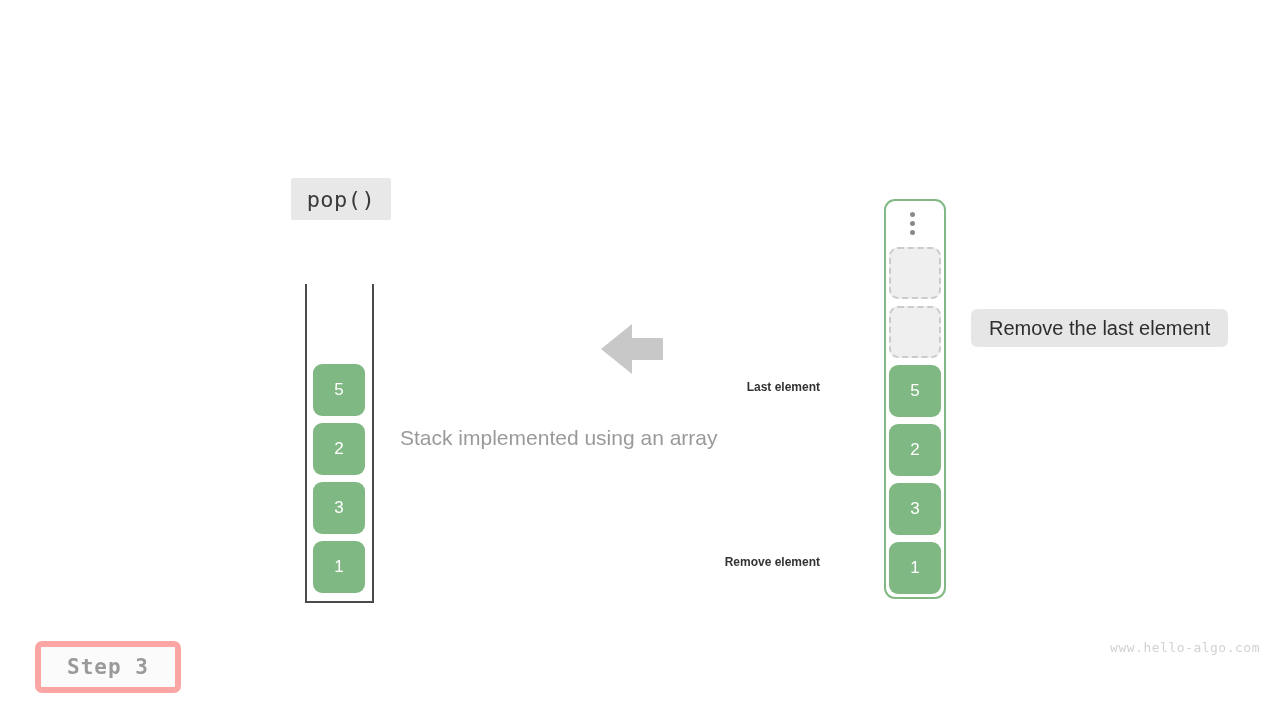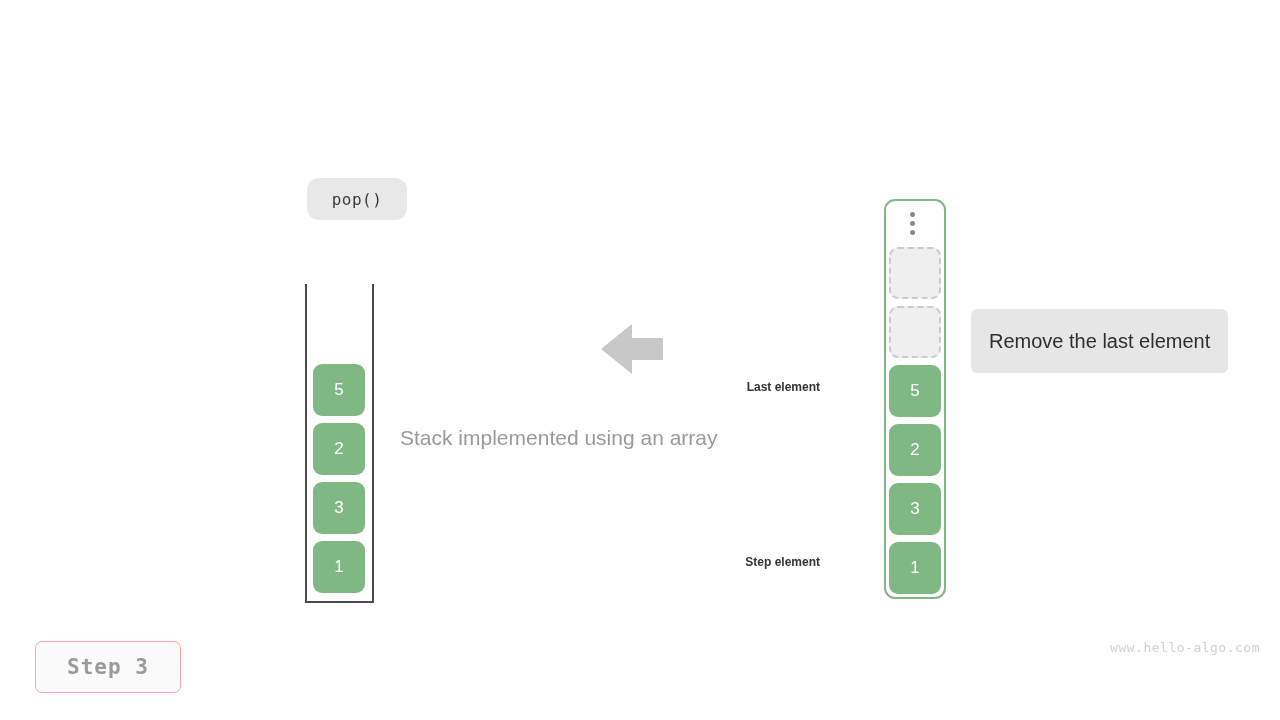--- a/index.html
+++ b/index.html
@@ -16,29 +16,28 @@
   }
 
   
   #op-label {
     position: absolute;
     left: 291px;
     top: 178px;
     width: 100px;
     height: 42px;
     background: #e8e8e8;
-    border-radius: 12px;
+    border-radius: 2px;
     display: flex;
     align-items: center;
     justify-content: center;
     font-family: "DejaVu Sans Mono", "Liberation Mono", monospace;
-    font-size: 16px;
+    font-size: 22px;
     color: #3b3b3b;
     letter-spacing: 0.5px;
-    margin-left: 16px;
   }
 
   
   #stack-container {
     position: absolute;
     left: 305px;
     top: 284px;
     width: 69px;
     height: 319px;
     box-sizing: border-box;
@@ -150,38 +149,38 @@
     flex-direction: column;
     gap: 7px;
   }
 
   
   #note {
     position: absolute;
     left: 971px;
     top: 309px;
     height: 32px;
-    padding: 16px 18px;
+    padding: 3px 18px;
     background: #e6e6e6;
     border-radius: 6px;
     display: flex;
     align-items: center;
     font-size: 20px;
     color: #2e2e2e;
   }
 
   
   #step-badge {
     position: absolute;
     left: 35px;
     top: 641px;
     width: 146px;
     height: 52px;
     box-sizing: border-box;
-    border: 1px solid #fca5a5;
+    border: 6px solid #fca5a5;
     border-radius: 7px;
     background: #fbfbfb;
     display: flex;
     align-items: center;
     justify-content: center;
     font-family: "DejaVu Sans Mono", "Liberation Mono", monospace;
     font-size: 21px;
     font-weight: bold;
     color: #9a9a9a;
     letter-spacing: 1px;
@@ -223,21 +222,21 @@
 
 <div id="arrow">
   <svg width="62" height="58" viewBox="0 0 62 58" xmlns="http://www.w3.org/2000/svg">
     <polygon points="0,29 31,4 31,18 62,18 62,40 31,40 31,54" fill="#c8c8c8"></polygon>
   </svg>
 </div>
 
 <div id="caption">Stack implemented using an array</div>
 
 <div class="annot" id="annot-last">Last element</div>
-<div class="annot" id="annot-first">Step element</div>
+<div class="annot" id="annot-first">Remove element</div>
 
 <div id="array-container"></div>
 <div id="array-dots">
   <span></span>
   <span></span>
   <span></span>
 </div>
 <div id="array-cells">
   <div class="cell-empty"></div>
   <div class="cell-empty"></div>

